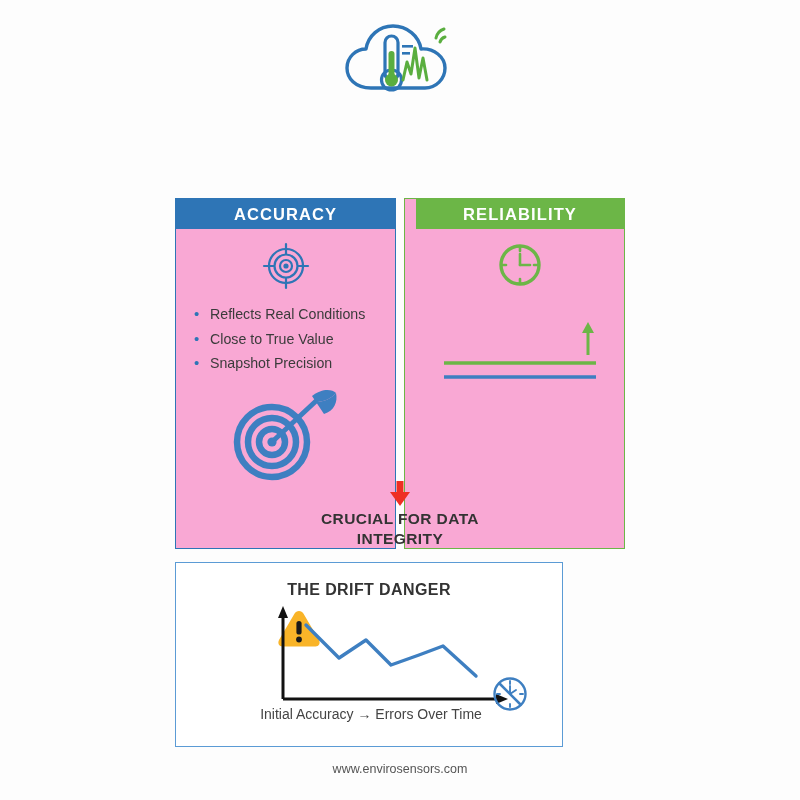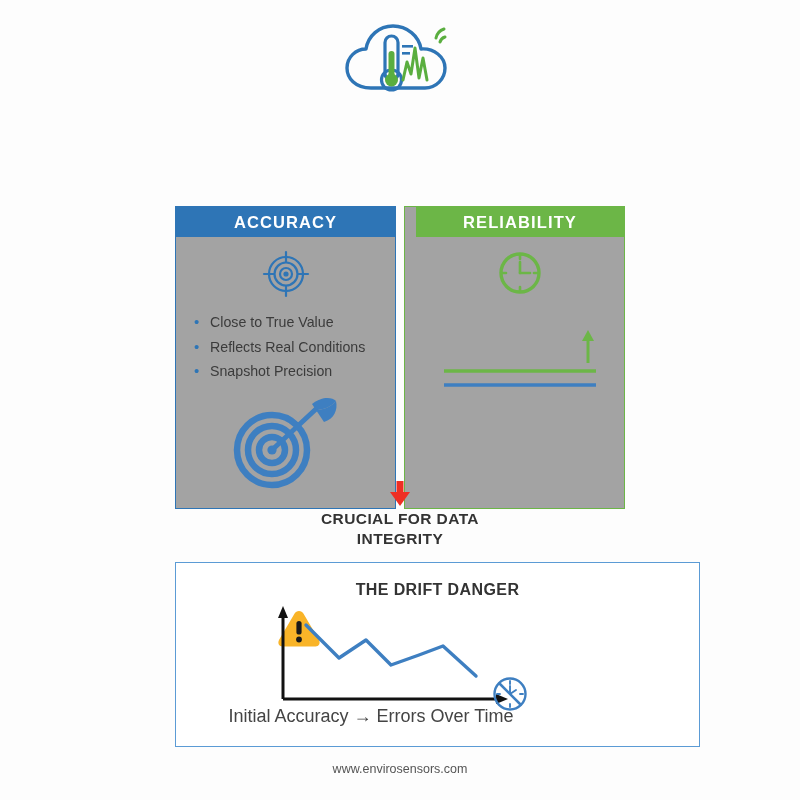--- a/index.html
+++ b/index.html
@@ -21,22 +21,22 @@
   .title {
     position: absolute; top: 124px; left: 0; width: 800px;
     text-align: center;
     font-size: 21px; font-weight: bold; letter-spacing: 0.2px;
     color: #333333; line-height: 1.28;
   }
   .title .l2 { display: block; }
 
   
   .panel {
-    position: absolute; top: 206px; width: 221px; height: 303px;
-    background: #a3a3a3;
+    position: absolute; top: 198px; width: 221px; height: 351px;
+    background: #f9a8d4;
   }
   .panel.accuracy  { left: 175px; border: 1.6px solid #2E75B6; }
   .panel.reliability { left: 404px; border: 1.6px solid #6CB647; padding-left: 11px; }
 
   .panel-head {
     height: 30px; display: flex; align-items: center; justify-content: center;
     color: #ffffff; font-size: 16.5px; font-weight: bold; letter-spacing: 1.1px;
   }
   .panel.accuracy .panel-head { background: #2E75B6; }
   .panel.reliability .panel-head { background: #6CB647; }
@@ -67,33 +67,33 @@
   .mid-arrow { position: absolute; left: 0; top: 481px; width: 800px; display: flex; justify-content: center; }
   .mid-caption {
     position: absolute; top: 509px; left: 0; width: 800px; text-align: center;
     font-size: 15.5px; font-weight: bold; color: #333333; letter-spacing: 0.4px;
     line-height: 1.3;
   }
   .mid-caption .l2 { display: block; }
 
   
   .drift-box {
-    position: absolute; left: 175px; top: 562px; width: 525px; height: 185px;
+    position: absolute; left: 175px; top: 562px; width: 388px; height: 185px;
     border: 1.6px solid #5B9BD5; background: #ffffff;
   }
   .drift-title {
     position: absolute; top: 18px; left: 0; width: 100%; text-align: center;
     font-size: 16px; font-weight: bold; color: #333333; letter-spacing: 0.4px;
   }
   .drift-chart { position: absolute; left: 95px; top: 40px; }
   .warn-icon { position: absolute; left: 100px; top: 45px; }
   .noclock-icon { position: absolute; left: 315px; top: 112px; }
   .drift-xlabel {
     position: absolute; top: 143px; left: 30px; width: 330px; text-align: center;
-    font-size: 18px; color: #444444;
+    font-size: 14px; color: #444444;
   }
 
   
   .footer {
     position: absolute; top: 762px; left: 0; width: 800px; text-align: center;
     font-size: 12.5px; color: #555555;
   }
 </style>
 </head>
 <body>
@@ -139,22 +139,22 @@
           <g stroke="#2E75B6" stroke-width="2.2" stroke-linecap="round">
             <line x1="25" y1="3" x2="25" y2="13"></line>
             <line x1="25" y1="37" x2="25" y2="47"></line>
             <line x1="3" y1="25" x2="13" y2="25"></line>
             <line x1="37" y1="25" x2="47" y2="25"></line>
           </g>
         </svg>
       </div>
 
       <ul class="bullets">
+        <li>Reflects Real Conditions</li>
         <li>Close to True Value</li>
-        <li>Reflects Real Conditions</li>
         <li>Snapshot Precision</li>
       </ul>
 
       <div class="dart">
         <svg width="118" height="96" viewBox="0 0 118 96">
           <g fill="none" stroke="#3E7FC1" stroke-width="6.5">
             <circle cx="48" cy="56" r="35"></circle>
             <circle cx="48" cy="56" r="24"></circle>
             <circle cx="48" cy="56" r="13"></circle>
           </g>

